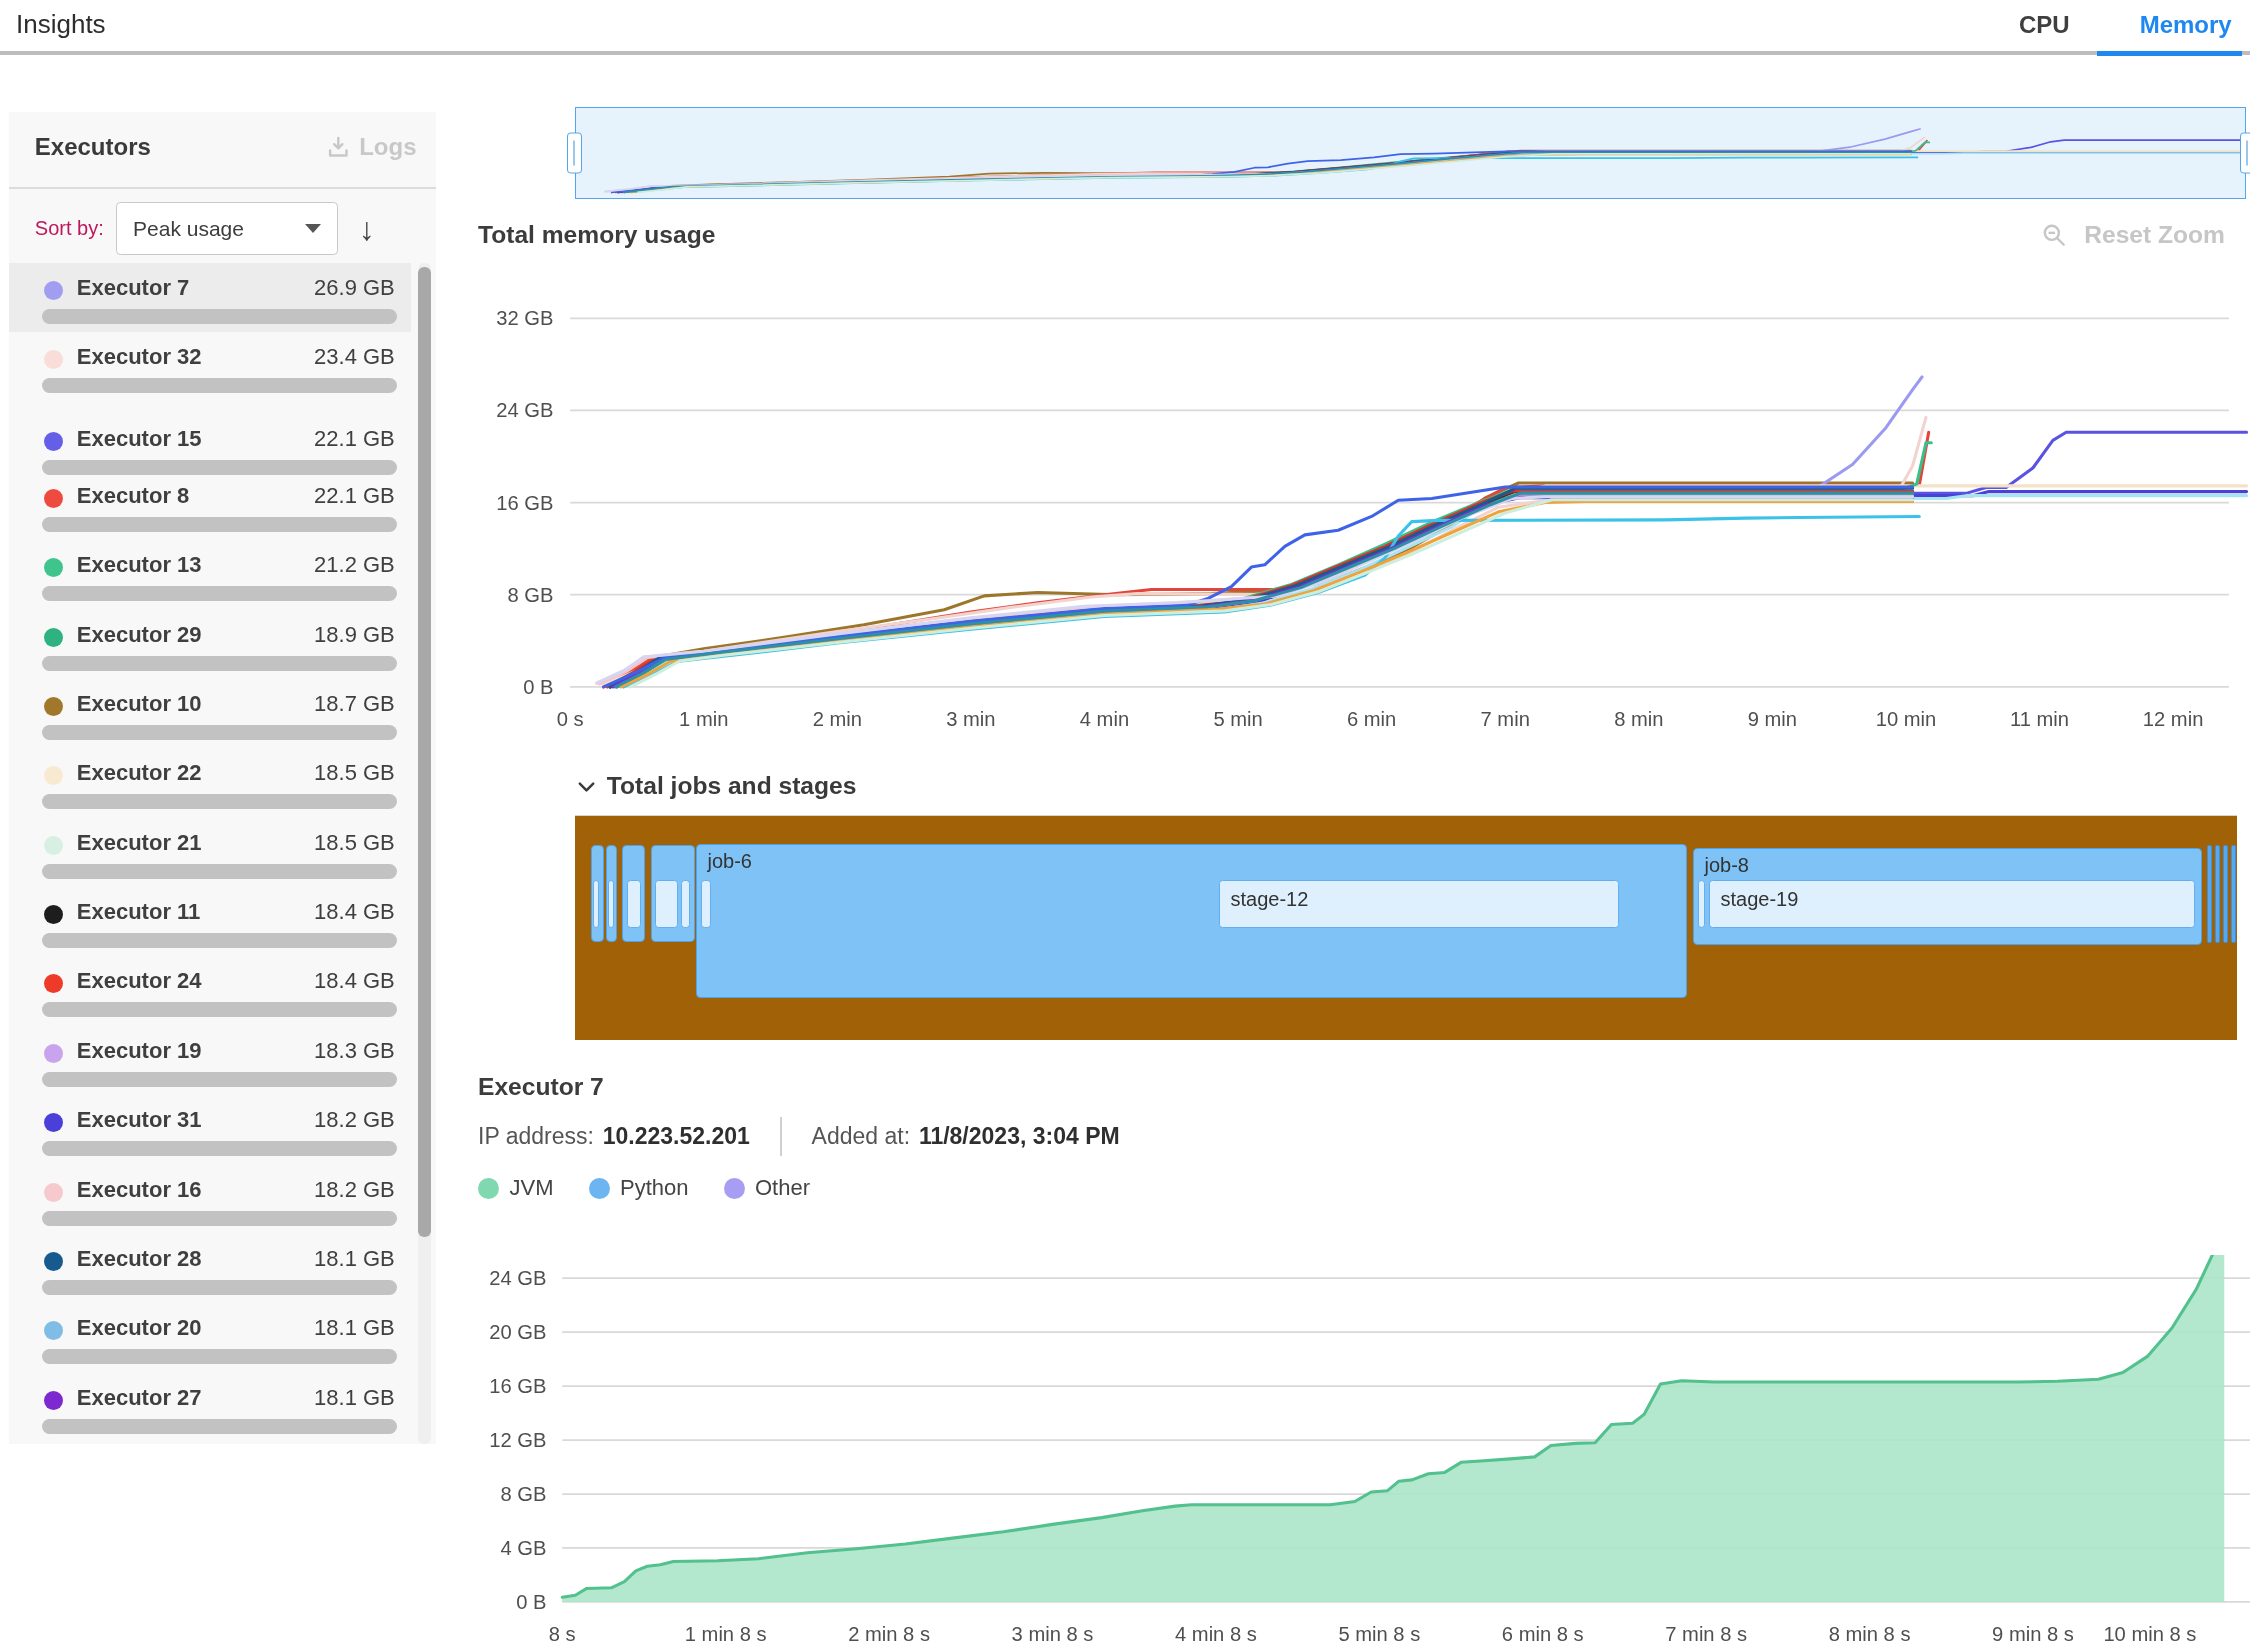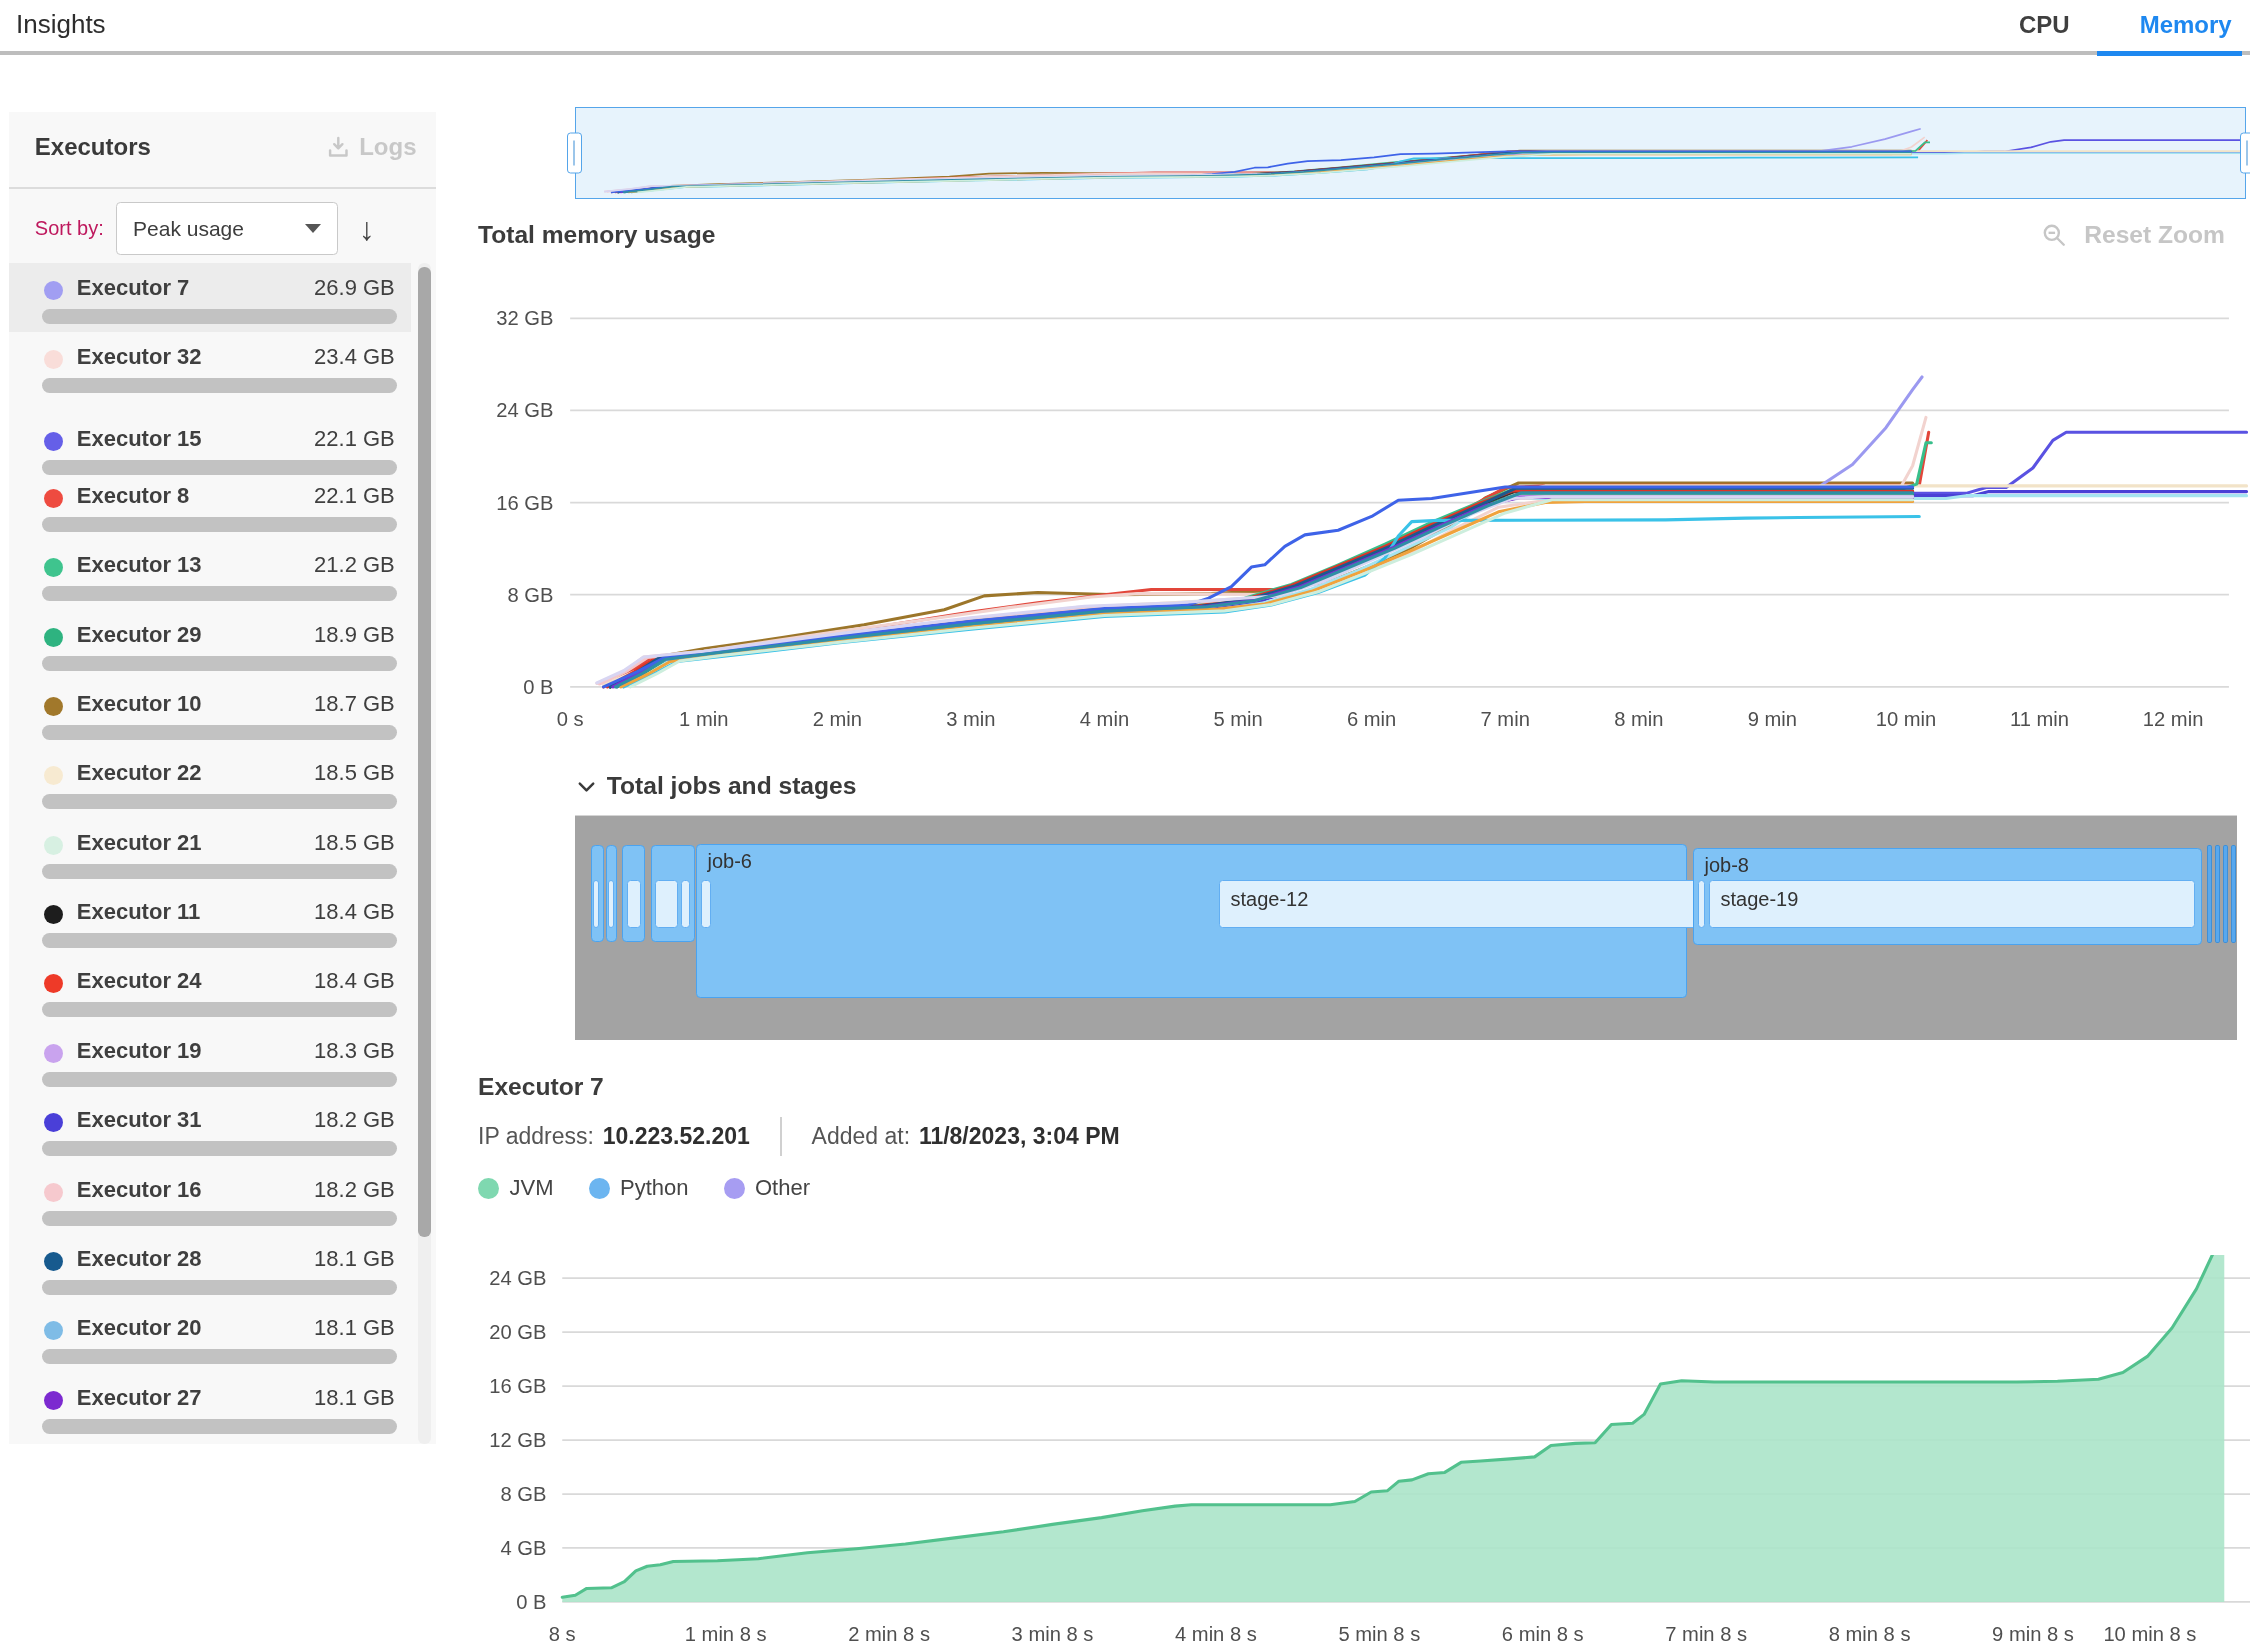--- a/index.html
+++ b/index.html
@@ -45,21 +45,21 @@
   #brush-handle-right{right:-8.8px;}
 
   
   #main-chart-title{left:478px;top:221px;font-size:24.6px;font-weight:600;color:#3c3c3c;}
   #reset-zoom{right:26px;top:221px;display:flex;align-items:center;gap:17px;font-size:24.6px;font-weight:700;color:#c6c6c6;cursor:default;}
 
   
   #jobs-header{left:575px;top:772px;display:flex;align-items:center;gap:8.8px;cursor:pointer;}
   #jobs-title{font-size:24.6px;font-weight:600;color:#3a3a3a;}
   #jobs-divider{left:575px;top:815px;width:1662px;height:1.8px;background:#d4d4d4;}
-  #jobs-panel{left:575px;top:816px;width:1662px;height:224px;background:#a3a3a3;}
+  #jobs-panel{left:575px;top:816px;width:1662px;height:224px;background:#a16207;}
   .job-block{position:absolute;background:#7fc2f5;border:1.8px solid #4aa3f0;border-radius:4.4px;box-sizing:border-box;}
   .job-label{position:absolute;left:10.5px;top:5.3px;font-size:20px;color:#333;white-space:nowrap;}
   .stage-block{position:absolute;background:#def0fd;border:1.8px solid #62aef2;border-radius:3.5px;box-sizing:border-box;}
   .stage-label{position:absolute;left:10.5px;top:7px;font-size:20px;color:#333;white-space:nowrap;}
   .end-bar{position:absolute;background:#58a8ee;border:0.9px solid #3d8fd8;border-radius:1.8px;box-sizing:border-box;}
 
   
   #exec-title{left:478px;top:1073px;font-size:24.6px;font-weight:600;color:#3c3c3c;}
   #exec-meta{left:478px;top:1117px;display:flex;align-items:center;font-size:23px;color:#555;}
   #exec-meta b{color:#2f2f2f;font-weight:700;margin-left:8.8px;}
@@ -312,21 +312,21 @@
       <div class="stage-block" style="left: 33px; width: 5.6px; top: 64px; height: 48px;"></div>
       <div class="job-block" style="left: 47px; width: 23px; top: 29px; height: 97px;"></div>
       <div class="stage-block" style="left: 52px; width: 14.3px; top: 64px; height: 48px;"></div>
       <div class="job-block" style="left: 76px; width: 44px; top: 29px; height: 97px;"></div>
       <div class="stage-block" style="left: 80px; width: 23px; top: 64px; height: 48px;"></div>
       <div class="stage-block" style="left: 106px; width: 8.8px; top: 64px; height: 48px;"></div>
       <div class="job-block" style="left: 121px; width: 991px; top: 28px; height: 154px;">
         <div class="job-label">job-6</div>
       </div>
       <div class="stage-block" style="left: 126px; width: 10.3px; top: 64px; height: 48px;"></div>
-      <div class="stage-block" style="left: 644px; width: 484px; top: 64px; height: 48px;">
+      <div class="stage-block" style="left: 644px; width: 400px; top: 64px; height: 48px;">
         <div class="stage-label">stage-12</div>
       </div>
       <div class="job-block" style="left: 1118px; width: 509px; top: 32px; height: 97px;">
         <div class="job-label">job-8</div>
       </div>
       <div class="stage-block" style="left: 1123px; width: 6.7px; top: 64px; height: 48px;"></div>
       <div class="stage-block" style="left: 1134px; width: 486px; top: 64px; height: 48px; text-align: right;">
         <div class="stage-label">stage-19</div>
       </div>
       <div class="end-bar" style="left: 1632px; width: 5.3px; top: 29px; height: 98px;"></div>

